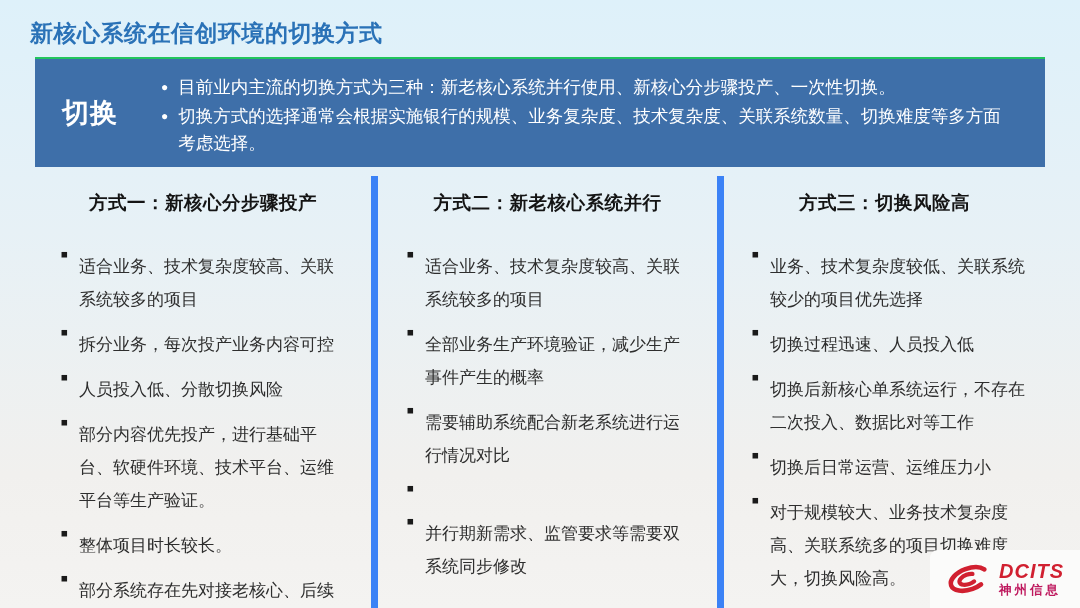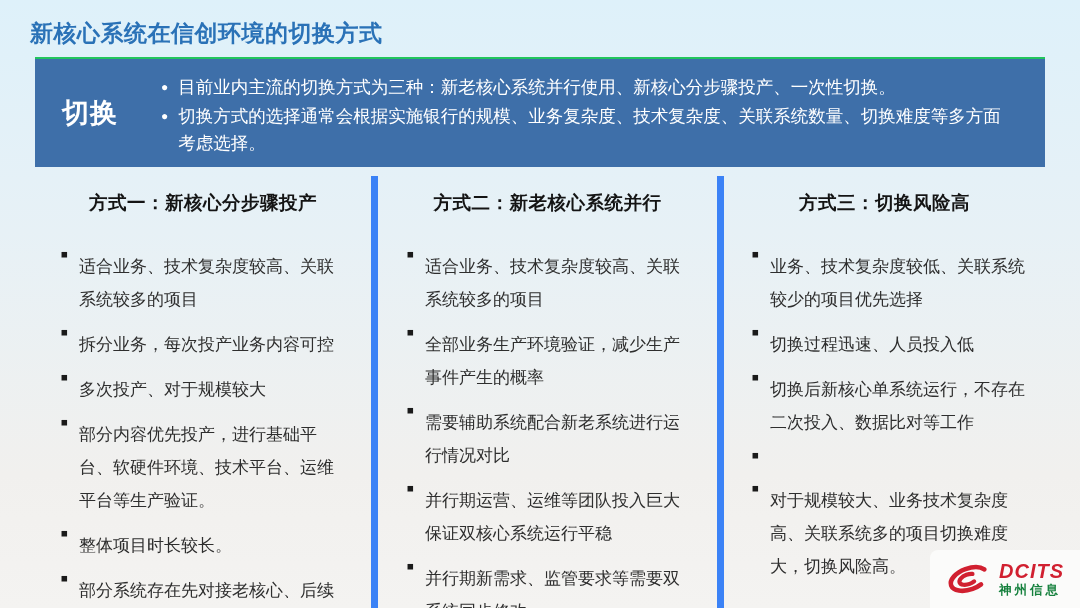--- a/index.html
+++ b/index.html
@@ -51,21 +51,21 @@
   
   .logo{
     position:absolute;right:0;bottom:0;width:150px;height:58px;
     background:#fbfbfa;border-radius:8px 0 0 0;
     display:flex;align-items:center;justify-content:center;gap:7px;
   }
   .logo-text{display:flex;flex-direction:column;line-height:1;}
   .logo-brand{
     color:#d12030;font-weight:bold;font-style:italic;font-size:20px;letter-spacing:1px;
   }
-  .logo-company{color:#15803d;font-size:12.5px;font-weight:bold;letter-spacing:3px;margin-top:3px;}
+  .logo-company{color:#be185d;font-size:12.5px;font-weight:bold;letter-spacing:3px;margin-top:3px;}
 </style>
 </head>
 <body>
 
 <div class="slide">
 
   <h1 class="title">新核心系统在信创环境的切换方式</h1>
 
   <section class="banner">
     <div class="banner-label">
@@ -91,21 +91,21 @@
         <li>
           <span class="sq">■</span>
           <span class="itext">适合业务、技术复杂度较高、关联系统较多的项目</span>
         </li>
         <li>
           <span class="sq">■</span>
           <span class="itext">拆分业务，每次投产业务内容可控</span>
         </li>
         <li>
           <span class="sq">■</span>
-          <span class="itext">多次投产、对于规模较大</span>
+          <span class="itext">人员投入低、分散切换风险</span>
         </li>
         <li>
           <span class="sq">■</span>
           <span class="itext">部分内容优先投产，进行基础平台、软硬件环境、技术平台、运维平台等生产验证。</span>
         </li>
         <li>
           <span class="sq">■</span>
           <span class="itext">整体项目时长较长。</span>
         </li>
         <li>
@@ -125,21 +125,20 @@
         <li>
           <span class="sq">■</span>
           <span class="itext">全部业务生产环境验证，减少生产事件产生的概率</span>
         </li>
         <li>
           <span class="sq">■</span>
           <span class="itext">需要辅助系统配合新老系统进行运行情况对比</span>
         </li>
         <li>
           <span class="sq">■</span>
-          <span class="itext">并行期运营、运维等团队投入巨大保证双核心系统运行平稳</span>
         </li>
         <li>
           <span class="sq">■</span>
           <span class="itext">并行期新需求、监管要求等需要双系统同步修改</span>
         </li>
       </ul>
     </section>
 
     <section class="col col-3">
       <h2>方式三：切换风险高</h2>
@@ -151,20 +150,21 @@
         <li>
           <span class="sq">■</span>
           <span class="itext">切换过程迅速、人员投入低</span>
         </li>
         <li>
           <span class="sq">■</span>
           <span class="itext">切换后新核心单系统运行，不存在二次投入、数据比对等工作</span>
         </li>
         <li>
           <span class="sq">■</span>
+          <span class="itext">切换后日常运营、运维压力小</span>
         </li>
         <li>
           <span class="sq">■</span>
           <span class="itext">对于规模较大、业务技术复杂度高、关联系统多的项目切换难度大，切换风险高。</span>
         </li>
       </ul>
     </section>
 
   </div>
 

